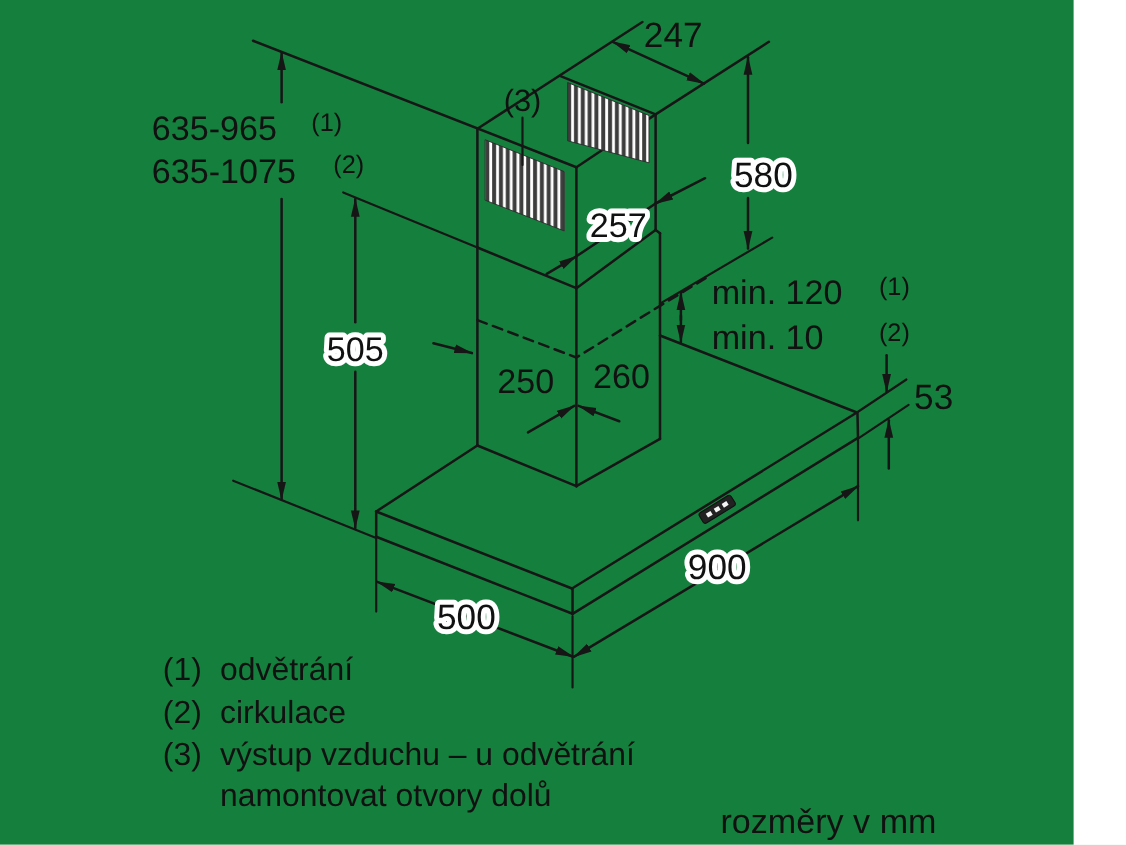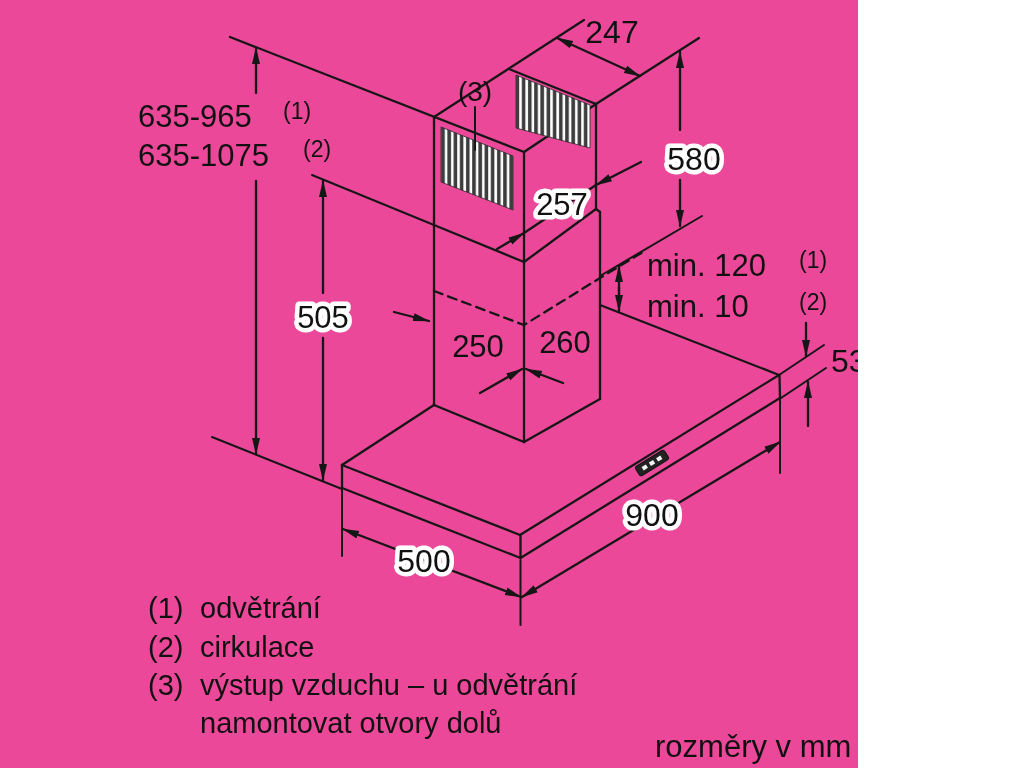--- a/index.html
+++ b/index.html
@@ -1,16 +1,16 @@
 <!DOCTYPE html>
 <html><head>
 <meta charset="utf-8">
 <style>
   html,body{margin:0;padding:0;background:#ffffff;}
-  .page{width:858px;height:768px;background:#ec4899;position:relative;overflow:hidden;text-align:center;}
+  .page{width:976px;height:768px;background:#15803d;position:relative;overflow:hidden;text-align:center;}
   svg{display:block;}
   .ln{stroke:#161616;stroke-width:2.3;fill:none;stroke-linecap:round;stroke-linejoin:round;}
   .thin{stroke-width:2;}
   .dash{stroke-dasharray:9 6;}
   .txt{font-family:"Liberation Sans",sans-serif;fill:#111111;}
   .s31{font-size:31px;}
   .s32{font-size:32px;}
   .s28{font-size:28px;}
   .s23{font-size:23px;}
   .s29{font-size:29px;}

